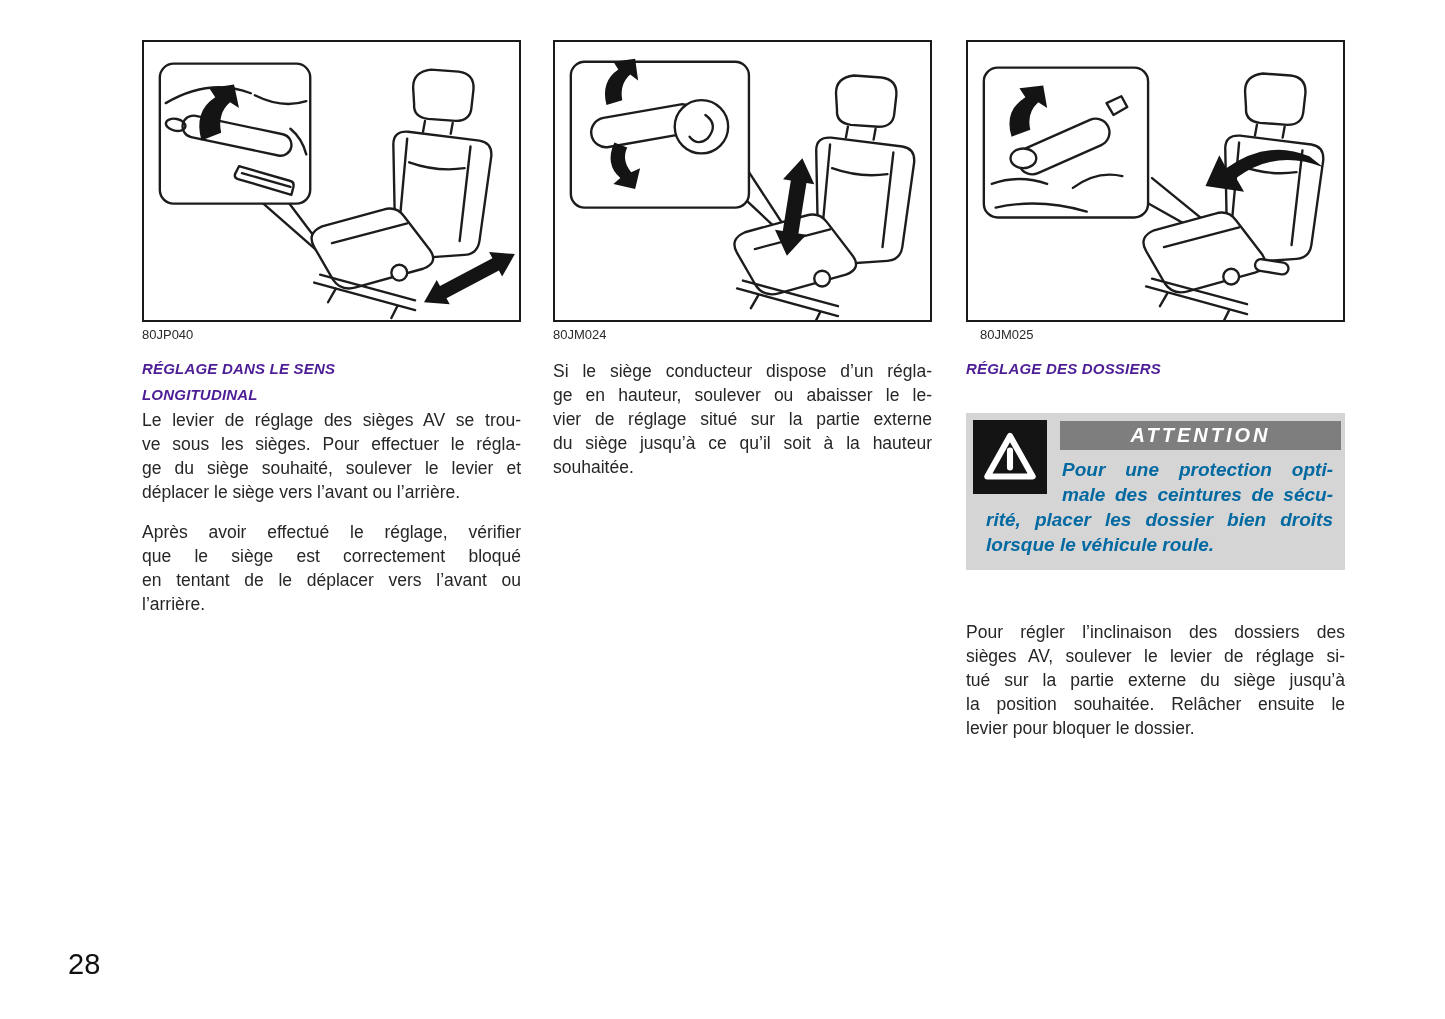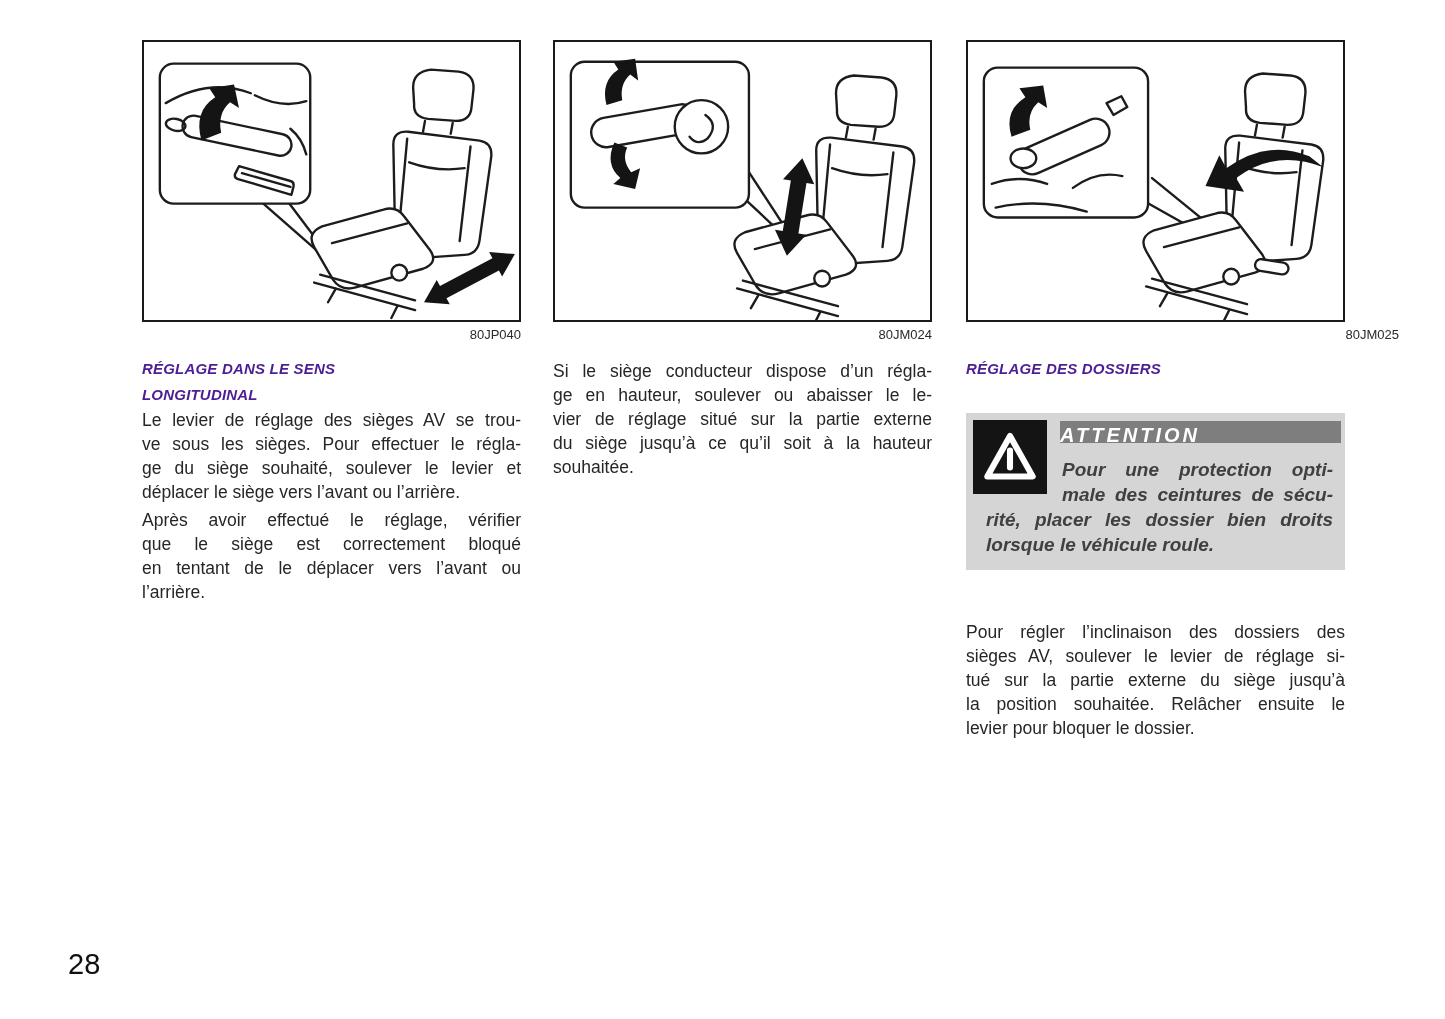--- a/index.html
+++ b/index.html
@@ -1,41 +1,41 @@
 <!DOCTYPE html>
 <html><head>
 <meta charset="utf-8">
 <style>
   html,body{margin:0;padding:0;background:#fff;}
   .page{position:relative;width:1445px;height:1019px;background:#ffffff;
         font-family:"Liberation Sans",sans-serif;overflow:hidden;color:#262626;}
 
   .fig{position:absolute;top:40px;width:375px;height:278px;border:2px solid #1a1a1a;background:#fff;}
   .fig.f1{left:142px}.fig.f2{left:553px}.fig.f3{left:966px}
-  .cap{position:absolute;top:327px;width:379px;text-align:right;font-size:13px;color:#2a2a2a;}
-  .cap.c1{left:142px}.cap.c2{left:553px}.cap.c3{left:1020px}
+  .cap{position:absolute;top:327px;width:379px;font-size:13px;color:#2a2a2a;}
+  .cap.c1{left:142px}.cap.c2{left:553px}.cap.c3{left:980px}
 
   .col{position:absolute;top:356px;width:379px;}
   .col.k1{left:142px}.col.k2{left:553px}.col.k3{left:966px}
   .h{font-weight:bold;font-size:15px;line-height:26px;color:#4c1d95;letter-spacing:.2px;font-style:italic;}
   .p{margin-top:16px;font-size:17.5px;line-height:24px;}
   .p.first{margin-top:0;}
   .p.nohead{margin-top:3px;}
-  .p.gap{margin-top:4px;}
+  .p.gap{margin-top:16px;}
   .jl{text-align:justify;text-align-last:justify;}
   .jl.last{text-align-last:left;}
 
   .warn{position:absolute;left:966px;top:413px;width:379px;height:157px;background:#d5d5d5;}
   .wicon{position:absolute;left:7px;top:7px;width:74px;height:74px;background:#141414;
          display:flex;align-items:center;justify-content:center;}
-  .wbar{position:absolute;left:94px;top:8px;right:4px;height:22px;background:#7e7e7e;
+  .wbar{position:absolute;left:94px;top:8px;right:4px;height:29px;background:#7e7e7e;
         color:#ffffff;font-weight:bold;font-style:italic;font-size:20px;letter-spacing:3px;
-        line-height:29px;}
+        text-align:center;line-height:29px;}
   .wtext{position:absolute;left:0;top:44px;right:0;font-weight:bold;font-style:italic;
-         font-size:19px;line-height:25px;color:#404040;}
+         font-size:19px;line-height:25px;color:#0369a1;}
   .wl{margin:0 12px 0 96px;text-align:justify;text-align-last:justify;}
   .wl.wide{margin-left:20px;}
   .wl.last{text-align-last:left;}
 
   .p3{position:absolute;left:966px;top:620px;width:379px;font-size:17.5px;line-height:24px;}
 
   .pnum{position:absolute;left:68px;top:948px;font-size:29px;font-weight:normal;color:#101010;}
 
   svg .ln{stroke:#1c1c1c;stroke-width:2.4;fill:#ffffff;stroke-linejoin:round;stroke-linecap:round;}
   svg .nf{fill:none;}

